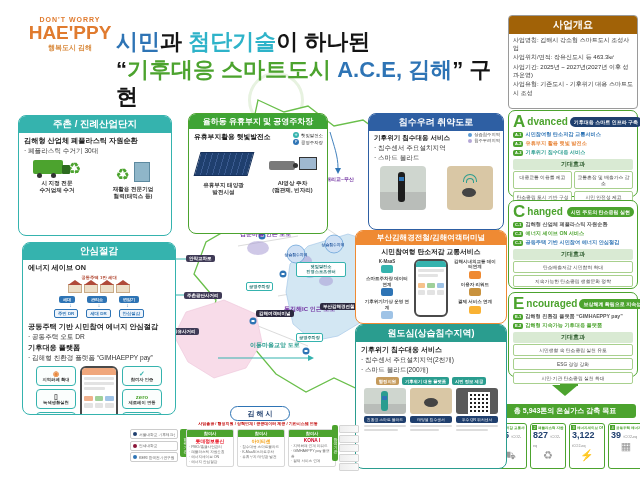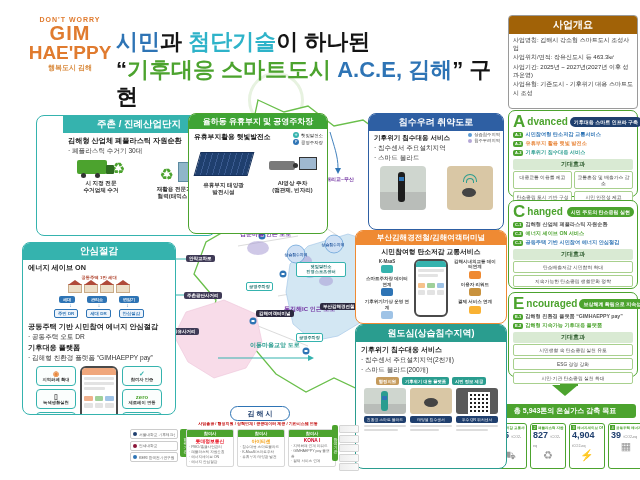--- a/index.html
+++ b/index.html
@@ -46,21 +46,21 @@
   .stat{width:34px;height:44px;border:1px solid #4ca32e;border-radius:3px;background:#fff;overflow:hidden;}
   .shd{display:flex;align-items:center;gap:1px;padding:1px;}
   .sno{background:#4ca32e;color:#fff;font-size:4px;width:5px;height:5px;line-height:5px;text-align:center;flex:none;}
   .slb{font-size:3.5px;color:#4ca32e;font-weight:bold;white-space:nowrap;overflow:hidden;}
   .sval{font-size:9px;font-weight:bold;color:#1f3f6e;padding:0 2px;line-height:1;}
   .sun{font-size:3.6px;color:#888;font-weight:normal;}
   .sic{text-align:center;font-size:11px;color:#9a9a9a;line-height:1.2;}
   
   .tealbox{border:1.4px solid #35b3ae;}
   .tealbox .bhd{background:#35b3ae;font-size:9.5px;}
-  .juchon{left:36px;top:115px;width:152px;height:119px;padding-left:26px;}
+  .juchon{left:18px;top:115px;width:152px;height:119px;}
   .ln-b{font-size:7.2px;font-weight:bold;color:#222;padding:3px 5px 0 5px;}
   .ln{font-size:6.6px;color:#333;padding:1px 5px 0 5px;}
   .icrow{display:flex;justify-content:space-around;margin-top:4px;}
   .icg{text-align:center;width:64px;}
   .cap{font-size:5.6px;font-weight:bold;color:#333;line-height:1.25;margin-top:2px;}
   .truck{width:30px;height:14px;background:#4ca32e;border-radius:2px;position:relative;display:inline-block;}
   .truck:before{content:"";position:absolute;right:-7px;bottom:0;width:8px;height:9px;background:#2d6b1f;border-radius:1px;}
   .truck:after{content:"";position:absolute;left:4px;bottom:-4px;width:5px;height:5px;background:#333;border-radius:50%;box-shadow:14px 0 0 #333;}
   .rec{font-size:16px;color:#4ca32e;line-height:1;}
   .bldg{display:inline-block;width:14px;height:18px;background:#8fb6c9;border:1px solid #5d8aa0;position:relative;top:2px;}
@@ -206,21 +206,20 @@
   <div class="abs spot" style="left:318px;top:242px">상습침수지역</div>
   <div class="abs wbadge" style="left:296px;top:262px;width:44px">
     <span>햇빛발전소</span><br>
     <span>진영스포츠센터</span>
   </div>
   <div class="abs wbadge nw" style="left:246px;top:282px">공영주차장</div>
   <div class="abs wbadge nw" style="left:296px;top:333px">공영주차장</div>
 
   <div class="abs logo">
     <div class="tag">DON'T WORRY</div>
-    <div class="n1">GIM</div>
     <div class="n2">HAE'PPY</div>
     <div class="sub">행복도시 김해</div>
   </div>
 
   <div class="abs title">
     <div class="t1"><span class="blue">시민</span><span class="dark">과 </span><span class="teal">첨단기술</span><span class="dark">이 하나된</span></div>
     <div class="t2"><span class="dark">“</span><span class="green">기후대응 스마트도시 </span><span class="blue">A.C.E, 김해</span><span class="dark">”</span><span class="dark"> 구현</span></div>
   </div>
 
   <div class="abs box ov">
@@ -323,21 +322,21 @@
           <span class="slb">폐플라스틱 자원순환</span>
         </div>
       <div class="sval"><span>827</span> <span class="sun">tCO2-eq</span></div>
       <div class="sic">♻</div>
     </div>
     <div class="stat">
       <div class="shd">
           <span class="sno">3</span>
           <span class="slb">에너지세이브 ON</span>
         </div>
-      <div class="sval"><span>4,904</span> <span class="sun">tCO2-eq</span></div>
+      <div class="sval"><span>3,122</span> <span class="sun">tCO2-eq</span></div>
       <div class="sic">⚡</div>
     </div>
     <div class="stat">
       <div class="shd">
           <span class="sno">4</span>
           <span class="slb">공동주택 에너지 절감</span>
         </div>
       <div class="sval"><span>39</span> <span class="sun">tCO2-eq</span></div>
       <div class="sic">▦</div>
     </div>

